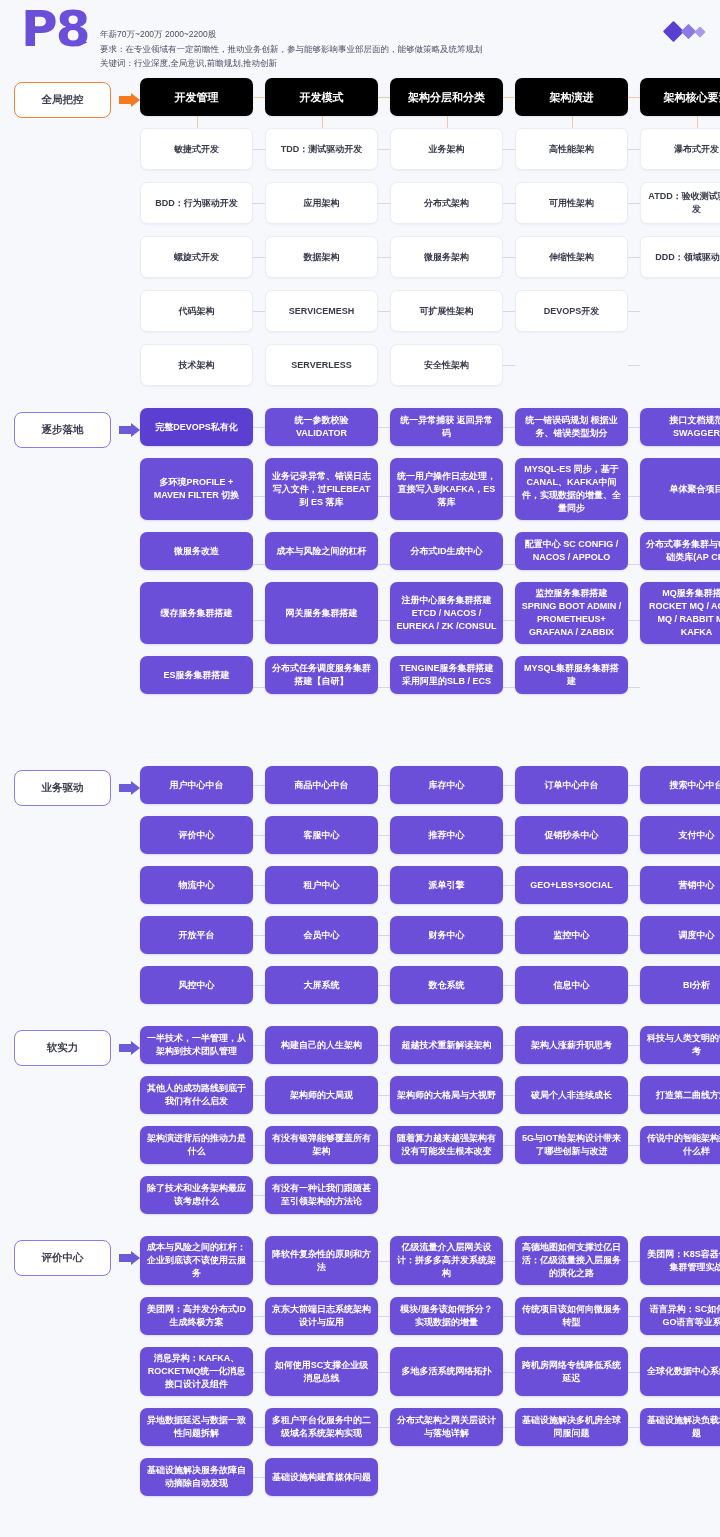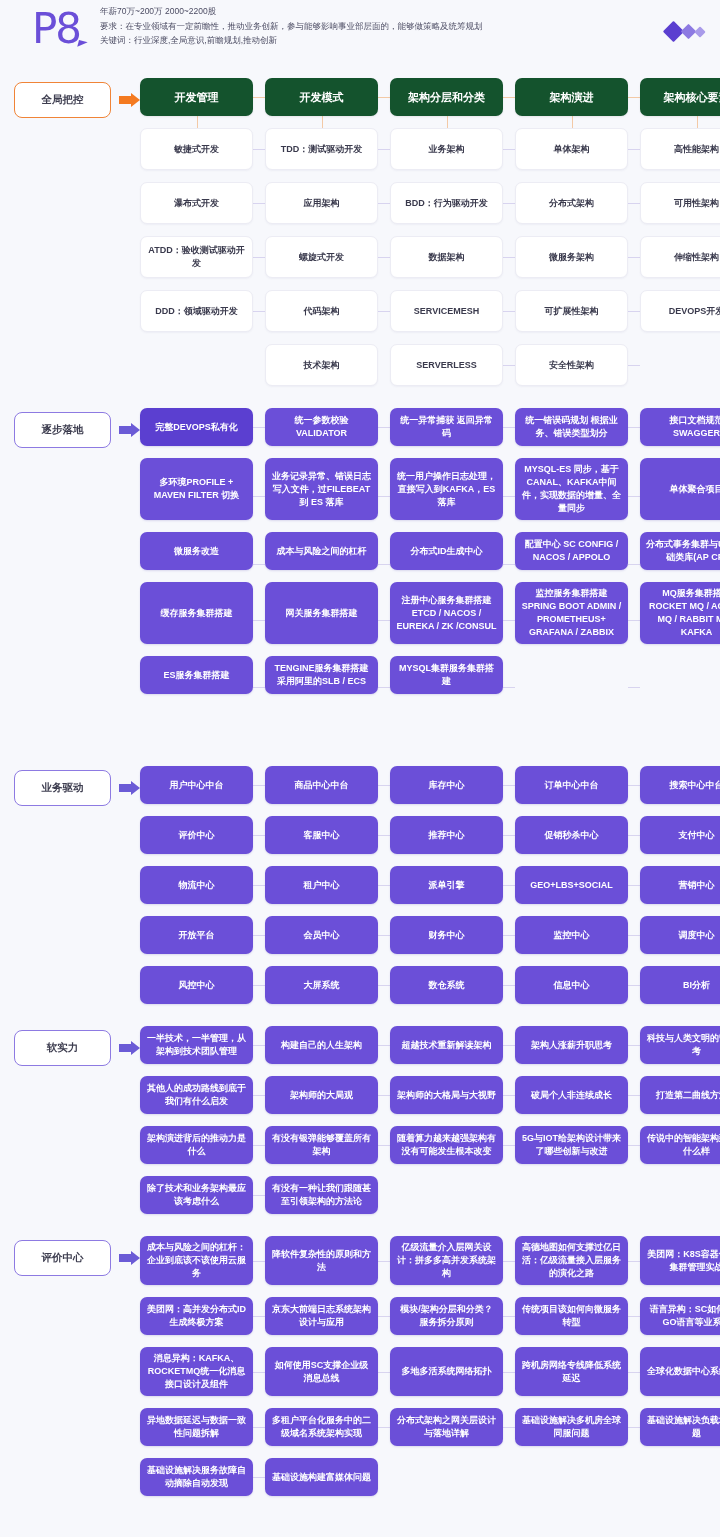--- a/index.html
+++ b/index.html
@@ -18,39 +18,39 @@
   }
 
   
   .header{
     position:relative;
     height:72px;
     padding:6px 0 0 0;
   }
   .logo{
     position:absolute;
-    left:32px; top:6px;
-    font-size:42px;
+    left:21px; top:6px;
+    font-size:50px;
     line-height:46px;
-    font-weight:normal;
+    font-weight:bold;
     color:#6B4FD8;
     letter-spacing:-2px;
     font-family:"DejaVu Sans",sans-serif;
   }
   .logo-tick{
     position:absolute;
     left:78px; top:41px;
     width:0;height:0;
     border-left:9px solid #6B4FD8;
     border-bottom:7px solid transparent;
     transform:rotate(14deg);
   }
   .meta{
     position:absolute;
-    left:100px; top:4px;
+    left:100px; top:27px;
     color:#56566b;
   }
   .meta div{
     font-size:8.5px;
     line-height:14.5px;
     white-space:nowrap;
     color:#4c4c63;
   }
   .diamonds{
     position:absolute;
@@ -129,21 +129,21 @@
     align-items:center;
     justify-content:center;
     text-align:center;
     font-size:9px;
     line-height:13px;
     padding:5px 6px;
     box-sizing:border-box;
     font-weight:bold;
   }
   .card.head{
-    background:#14532d;
+    background:#000000;
     color:#ffffff;
     font-size:11px;
     height:38px;
     box-shadow:0 1px 2px rgba(0,0,0,.08);
   }
   .card.white{
     background:#ffffff;
     color:#3a3a4d;
     border:1px solid #ececf4;
     height:42px;
@@ -208,25 +208,24 @@
           <div class="gridwrap">
             <div class="grid">
               <div class="card head">开发管理</div>
               <div class="card head">开发模式</div>
               <div class="card head">架构分层和分类</div>
               <div class="card head">架构演进</div>
               <div class="card head">架构核心要素</div>
               <div class="card white">敏捷式开发</div>
               <div class="card white">TDD：测试驱动开发</div>
               <div class="card white">业务架构</div>
-              <div class="card white">单体架构</div>
               <div class="card white">高性能架构</div>
               <div class="card white">瀑布式开发</div>
+              <div class="card white">BDD：行为驱动开发</div>
               <div class="card white">应用架构</div>
-              <div class="card white">BDD：行为驱动开发</div>
               <div class="card white">分布式架构</div>
               <div class="card white">可用性架构</div>
               <div class="card white">ATDD：验收测试驱动开发</div>
               <div class="card white">螺旋式开发</div>
               <div class="card white">数据架构</div>
               <div class="card white">微服务架构</div>
               <div class="card white">伸缩性架构</div>
               <div class="card white">DDD：领域驱动开发</div>
               <div class="card white">代码架构</div>
               <div class="card white">SERVICEMESH</div>
@@ -293,20 +292,21 @@
               <div class="card purple">成本与风险之间的杠杆</div>
               <div class="card purple">分布式ID生成中心</div>
               <div class="card purple">配置中心 SC CONFIG / NACOS / APPOLO</div>
               <div class="card purple">分布式事务集群与UTIL基础类库(AP CP)</div>
               <div class="card purple">缓存服务集群搭建</div>
               <div class="card purple">网关服务集群搭建</div>
               <div class="card purple">注册中心服务集群搭建 ETCD / NACOS / EUREKA / ZK /CONSUL</div>
               <div class="card purple">监控服务集群搭建 SPRING BOOT ADMIN / PROMETHEUS+ GRAFANA / ZABBIX</div>
               <div class="card purple">MQ服务集群搭建 ROCKET MQ / ACTIVE MQ / RABBIT MQ / KAFKA</div>
               <div class="card purple">ES服务集群搭建</div>
+              <div class="card purple">分布式任务调度服务集群搭建【自研】</div>
               <div class="card purple">TENGINE服务集群搭建采用阿里的SLB / ECS</div>
               <div class="card purple">MYSQL集群服务集群搭建</div>
               <div class="card empty"></div>
               <div class="card empty"></div>
               <div class="card empty"></div>
               <div class="card empty"></div>
             </div>
             <div class="conn" style="left: 113px; width: 12px; top: 19px;"></div>
             <div class="conn" style="left: 238px; width: 12px; top: 19px;"></div>
             <div class="conn" style="left: 363px; width: 12px; top: 19px;"></div>
@@ -452,21 +452,21 @@
           </div>
           <div class="gridwrap">
             <div class="grid">
               <div class="card purple">成本与风险之间的杠杆：企业到底该不该使用云服务</div>
               <div class="card purple">降软件复杂性的原则和方法</div>
               <div class="card purple">亿级流量介入层网关设计：拼多多高并发系统架构</div>
               <div class="card purple">高德地图如何支撑过亿日活：亿级流量接入层服务的演化之路</div>
               <div class="card purple">美团网：K8S容器化服务集群管理实战</div>
               <div class="card purple">美团网：高并发分布式ID生成终极方案</div>
               <div class="card purple">京东大前端日志系统架构设计与应用</div>
-              <div class="card purple">模块/架构分层和分类？服务拆分原则</div>
+              <div class="card purple">模块/服务该如何拆分？实现数据的增量</div>
               <div class="card purple">传统项目该如何向微服务转型</div>
               <div class="card purple">语言异构：SC如何整合GO语言等业系统</div>
               <div class="card purple">消息异构：KAFKA、ROCKETMQ统一化消息接口设计及组件</div>
               <div class="card purple">如何使用SC支撑企业级消息总线</div>
               <div class="card purple">多地多活系统网络拓扑</div>
               <div class="card purple">跨机房网络专线降低系统延迟</div>
               <div class="card purple">全球化数据中心系统架构</div>
               <div class="card purple">异地数据延迟与数据一致性问题拆解</div>
               <div class="card purple">多租户平台化服务中的二级域名系统架构实现</div>
               <div class="card purple">分布式架构之网关层设计与落地详解</div>

